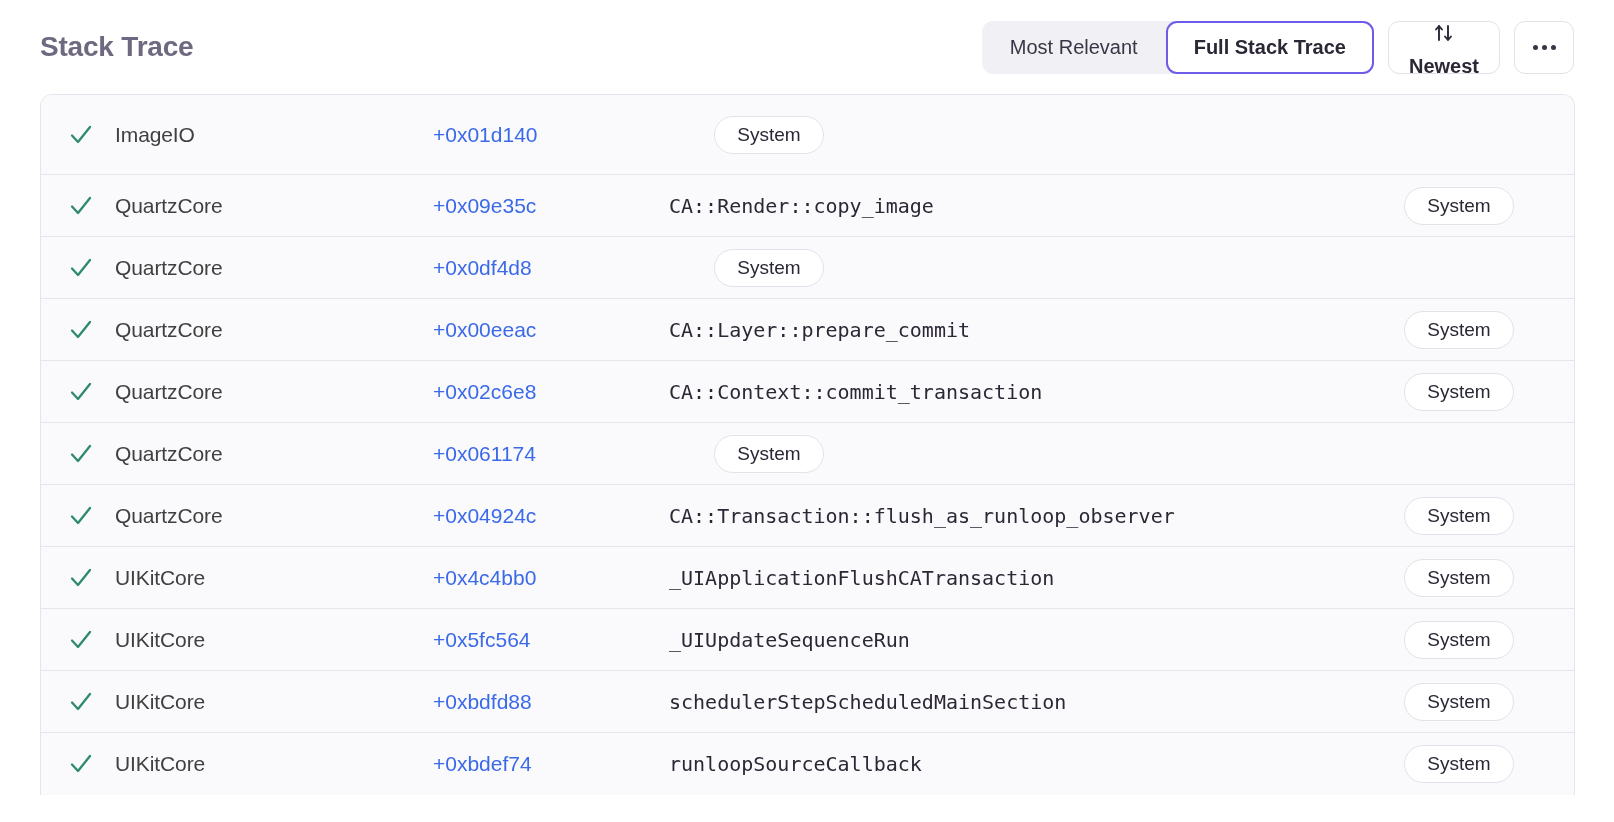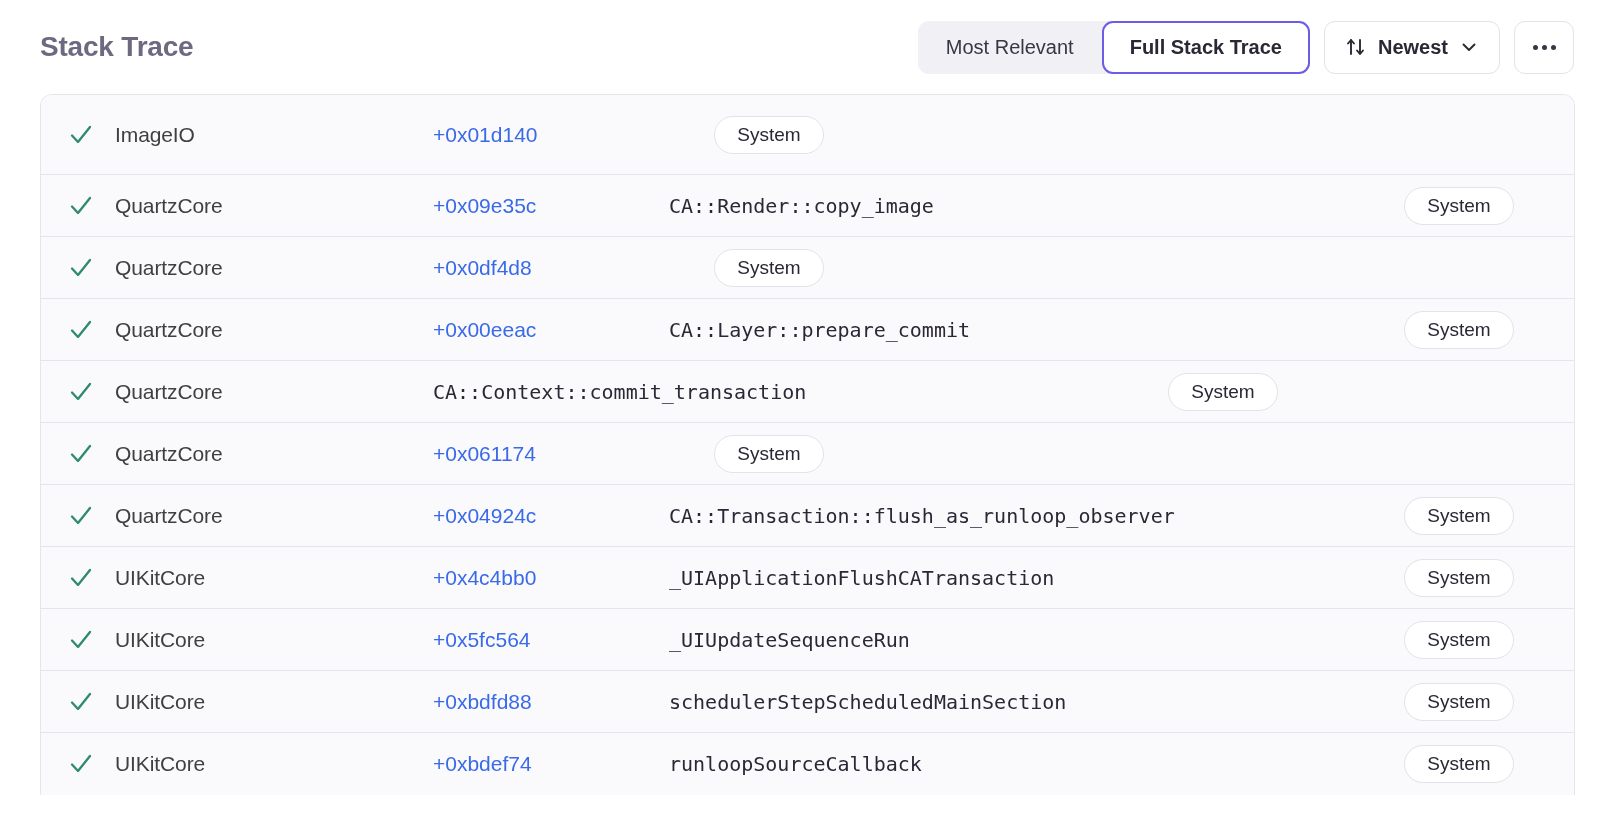--- a/index.html
+++ b/index.html
@@ -87,20 +87,21 @@
     padding: 0 20px;
     background: #ffffff;
     border: 1.5px solid #e3e2e9;
     border-radius: 11px;
     font-size: 20px;
     font-weight: bold;
     color: #2c2735;
     cursor: pointer;
     white-space: nowrap;
     font-family: "Liberation Sans", sans-serif;
+    flex-direction: column;
   }
 
   .icon-sort {
     display: inline-flex;
     align-items: center;
     justify-content: center;
     width: 22px; height: 22px;
     flex: none;
   }
   .icon-chevron {
@@ -309,20 +310,21 @@
           <span class="badge">System</span>
         </div>
       </div>
       <div class="row">
         <div class="cell-check">
           <svg class="check-icon" viewBox="0 0 26 26" fill="none">
             <path d="M4 13.5L10 20L22 5" stroke="#2f8a6b" stroke-width="2.3" stroke-linecap="round" stroke-linejoin="round"></path>
           </svg>
         </div>
         <div class="cell-binary">QuartzCore</div>
+        <div class="cell-offset">+0x02c6e8</div>
         <div class="cell-symbol">CA::Context::commit_transaction</div>
         <div class="cell-badge">
           <span class="badge">System</span>
         </div>
       </div>
       <div class="row">
         <div class="cell-check">
           <svg class="check-icon" viewBox="0 0 26 26" fill="none">
             <path d="M4 13.5L10 20L22 5" stroke="#2f8a6b" stroke-width="2.3" stroke-linecap="round" stroke-linejoin="round"></path>
           </svg>

